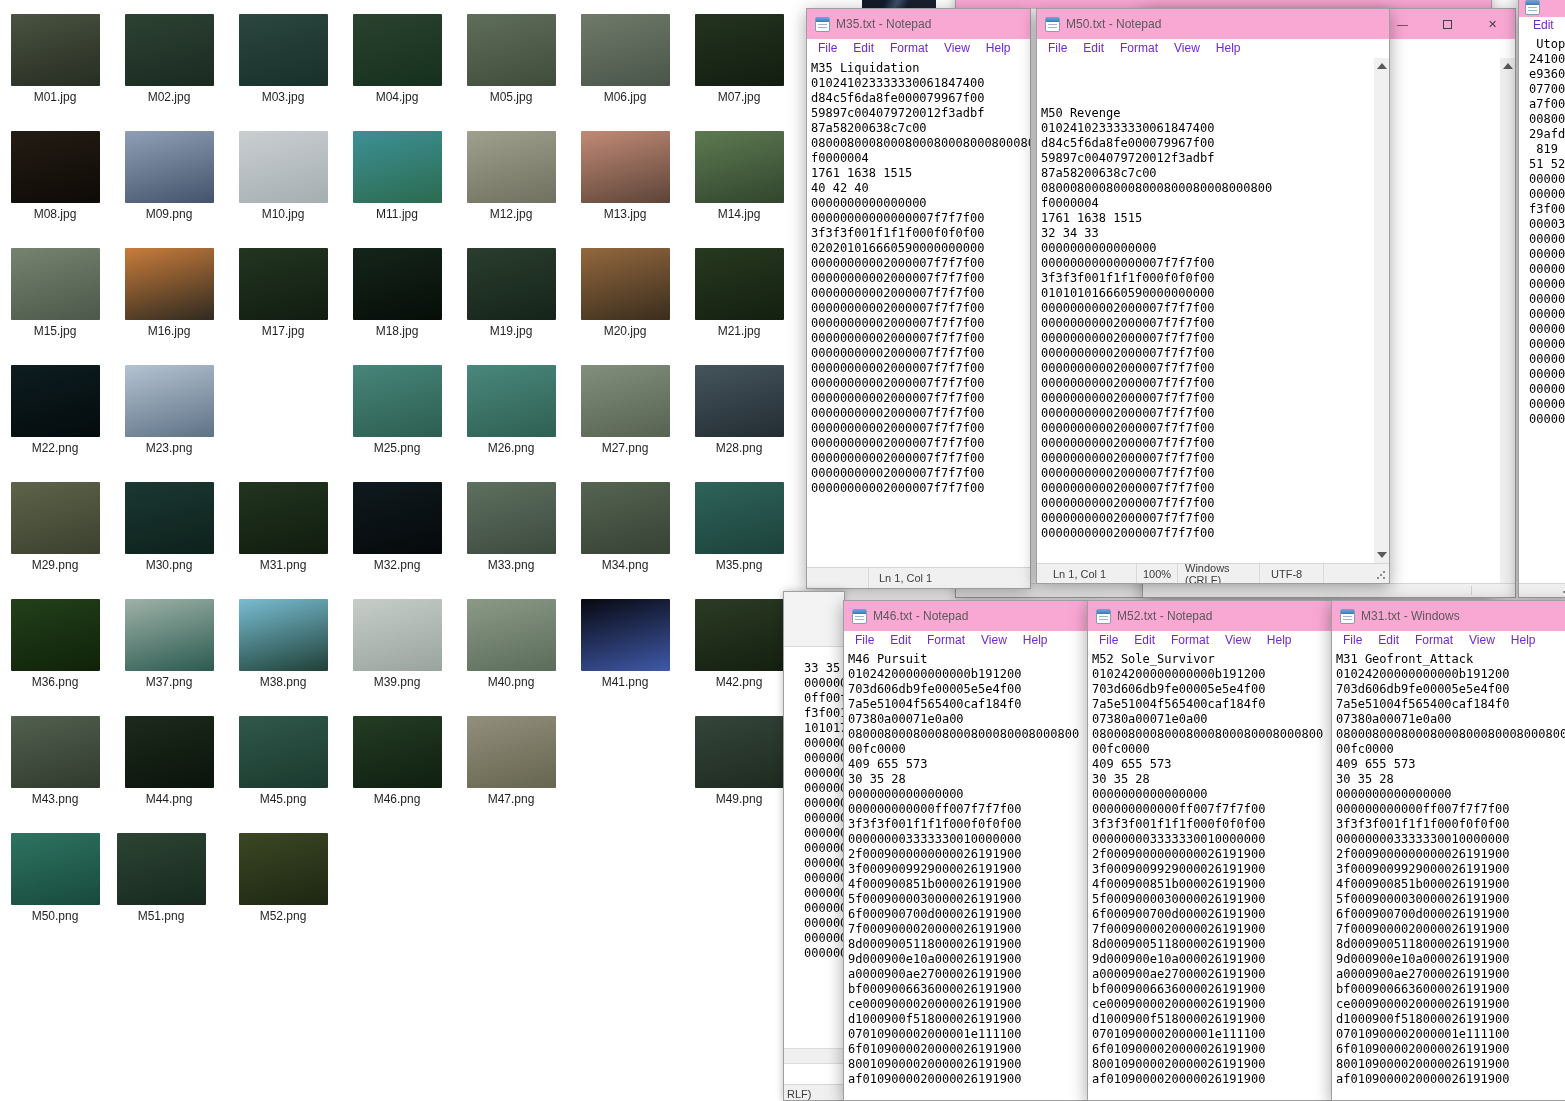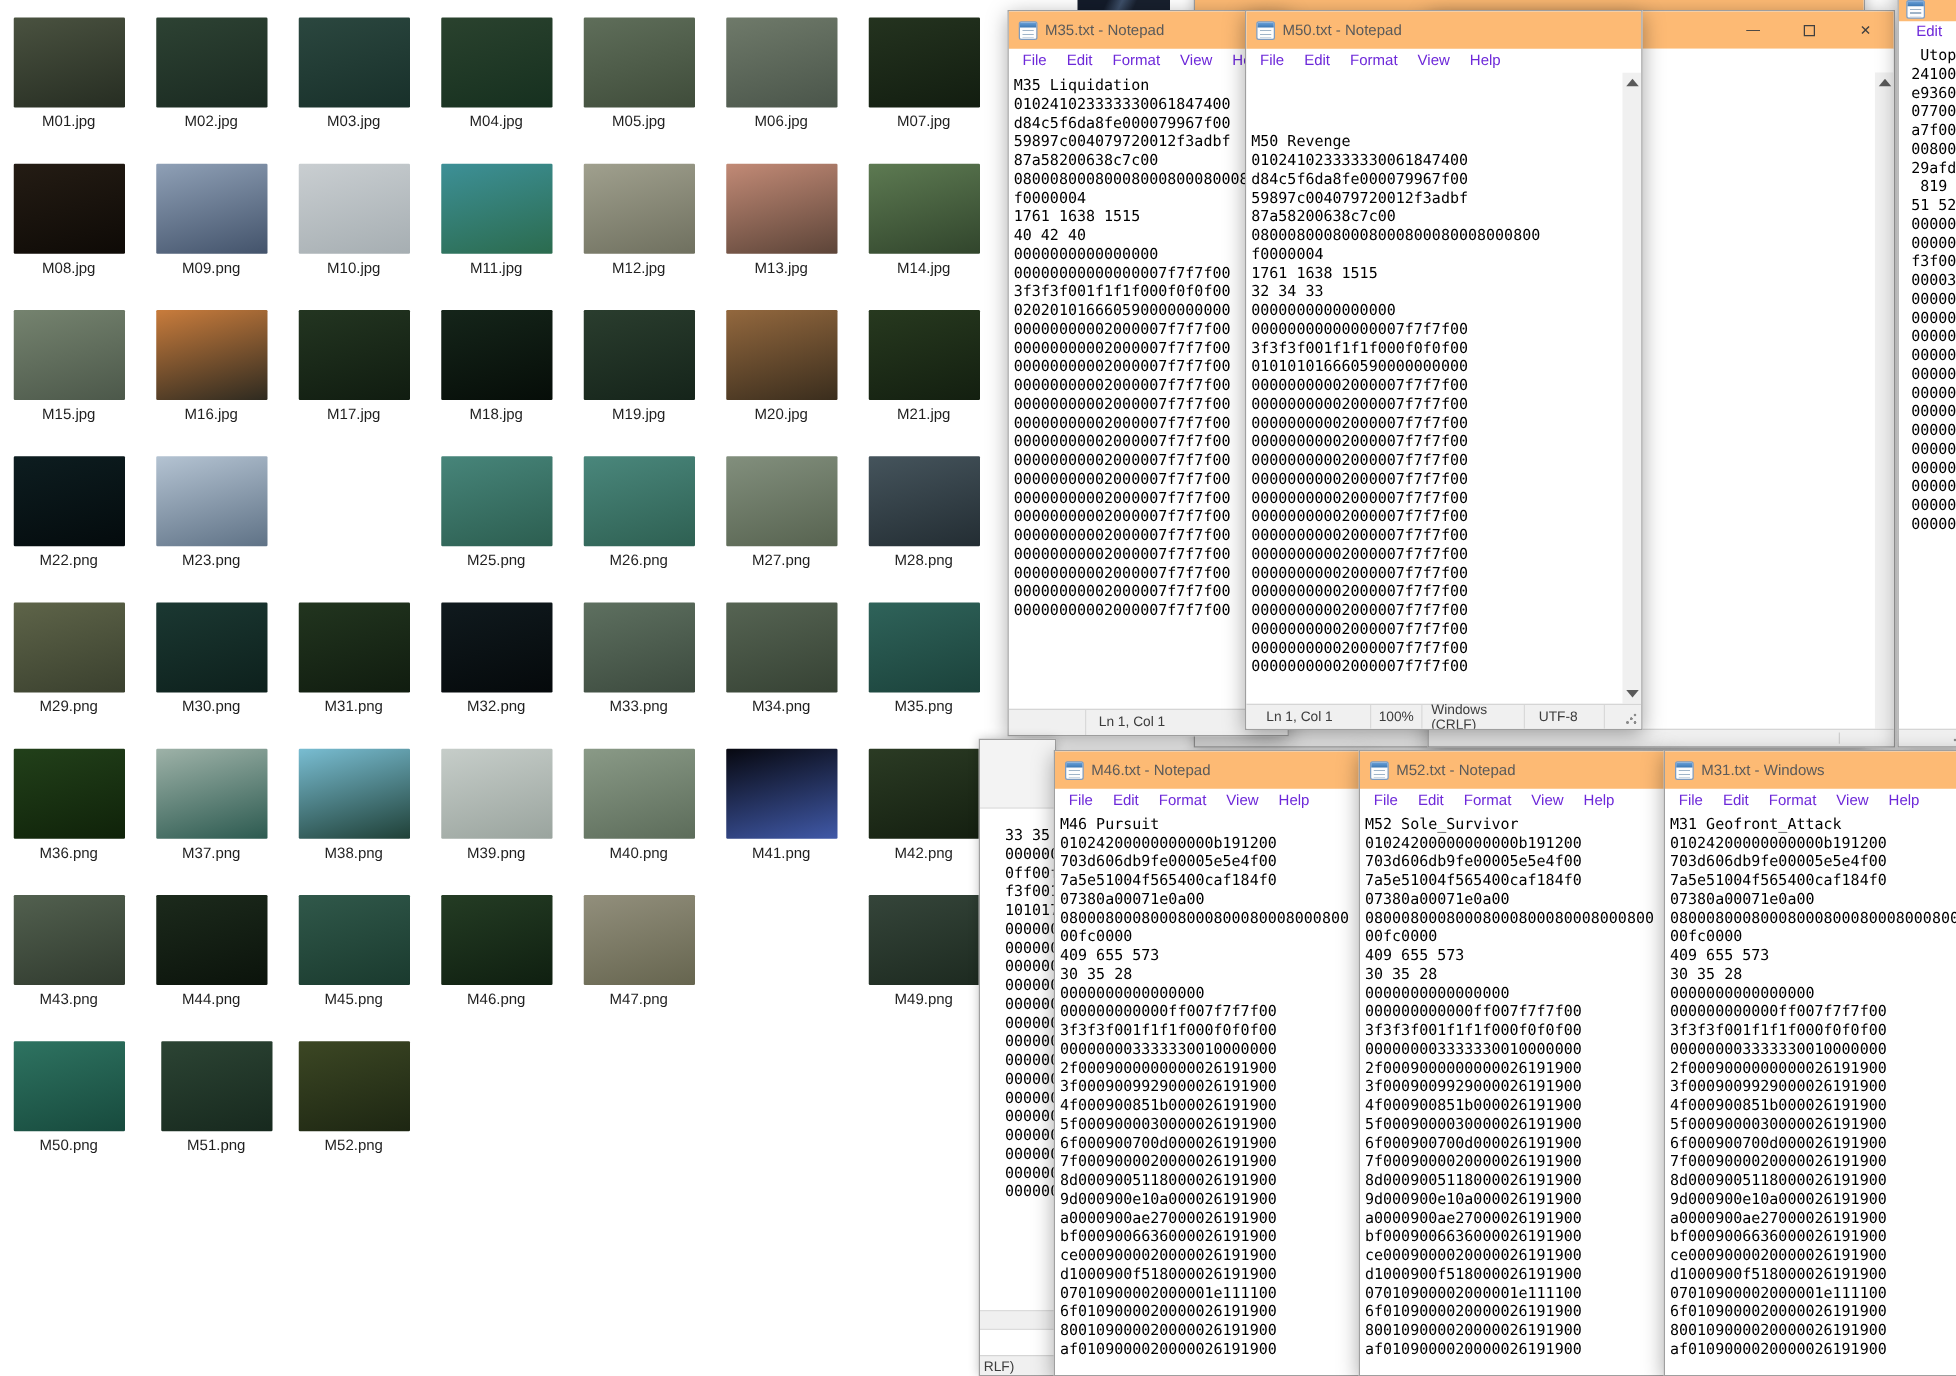--- a/index.html
+++ b/index.html
@@ -9,21 +9,21 @@
 
   
   #thumb-grid { position:absolute; left:0; top:0; width:800px; height:940px;text-decoration:underline; }
   .thumb-cell { position:absolute; width:114px; text-align:center; cursor:default; }
   .thumb-img { width:89px; height:72px; margin:0 auto; border-radius:1px; }
   .thumb-label { margin-top:4px; font-size:12px; color:#1f1f1f; line-height:14px; }
 
   
   .win { position:absolute; background:#fff; border:1px solid #9f9f9f;
          box-shadow:0 4px 16px rgba(0,0,0,0.35); display:flex; flex-direction:column; overflow:hidden; }
-  .titlebar { height:30px; background:#fdba74; display:flex; align-items:center; flex:none; position:relative; }
+  .titlebar { height:30px; background:#f9a8d4; display:flex; align-items:center; flex:none; position:relative; }
   .np-icon { width:15px; height:15px; margin:0 6px 0 8px; flex:none; position:relative;
              background:#fdfdfd; border:1px solid #7e9cc0; border-radius:2px; }
   .np-icon::before { content:""; position:absolute; left:0; right:0; top:0; height:4px;
              background:linear-gradient(#6aa0d8,#3c78b4); }
   .np-icon::after { content:""; position:absolute; left:2px; right:2px; top:6px; height:6px;
              background:repeating-linear-gradient(#9fb4c8 0 1px, transparent 1px 3px); }
   .title-text { font-size:12px; color:#5a5a5a; white-space:nowrap; }
   .cap-btns { position:absolute; right:0; top:0; height:100%; display:flex; }
   .cap-btn { width:45px; height:100%; display:flex; align-items:center; justify-content:center;
              font-size:11px; color:#404040; }
@@ -63,21 +63,21 @@
   #win-edge { left:1518px; top:-14px; width:58px; height:612px; }
   #win-edge .menubar { height:16px; }
   #win-edge .textarea { padding:4px 0 0 10px; }
   #win-edge .statusbar { height:14px; }
 
   #win-m35 { left:806px; top:8px; width:225px; height:581px; }
   #win-m35 .statusbar { height:21px; }
   #win-m35 .sb-spring { width:62px; height:100%; border-right:1px solid #d9d9d9; }
   #win-m35 .sb-cell { padding:0 10px; border-right:none; }
 
-  #win-m50 { left:996px; top:8px; width:318px; height:576px; }
+  #win-m50 { left:1036px; top:8px; width:354px; height:576px; }
   #win-m50 .statusbar { height:20px; }
   #win-m50 .sb-spring { width:8px; height:100%; }
   #win-m50 .c-ln { width:92px; padding-left:8px; }
   #win-m50 .c-zoom { width:41px; justify-content:center; }
   #win-m50 .c-eol { width:82px; padding-left:7px; }
   #win-m50 .c-enc { width:64px; padding-left:11px; }
 
   #strip-left { left:783px; top:591px; width:62px; height:510px; box-shadow:0 0 8px rgba(0,0,0,0.25); }
   #strip-left .hdr { height:55px; background:#f3f3f3; border-bottom:1px solid #d9d9d9; flex:none; }
   #strip-left .textarea { padding:14px 0 0 20px; }
@@ -282,21 +282,21 @@
         <div class="thumb-label">M47.png</div>
       </div>
       <div class="thumb-cell" style="left: 682px; top: 716px;">
         <div class="thumb-img" style="background: linear-gradient(165deg, rgb(53, 69, 58) 0%, rgb(29, 42, 32) 100%);"></div>
         <div class="thumb-label">M49.png</div>
       </div>
       <div class="thumb-cell" style="left: -2px; top: 833px;">
         <div class="thumb-img" style="background: linear-gradient(165deg, rgb(46, 115, 97) 0%, rgb(23, 74, 61) 100%);"></div>
         <div class="thumb-label">M50.png</div>
       </div>
-      <div class="thumb-cell" style="left: 116px; top: 833px;">
+      <div class="thumb-cell" style="left: 104px; top: 833px;">
         <div class="thumb-img" style="background: linear-gradient(165deg, rgb(44, 68, 52) 0%, rgb(23, 41, 30) 100%);"></div>
         <div class="thumb-label">M51.png</div>
       </div>
       <div class="thumb-cell" style="left: 226px; top: 833px;">
         <div class="thumb-img" style="background: linear-gradient(165deg, rgb(60, 71, 36) 0%, rgb(29, 38, 18) 100%);"></div>
         <div class="thumb-label">M52.png</div>
       </div>
     </div>
 
   <div id="bg-fragment"></div>

